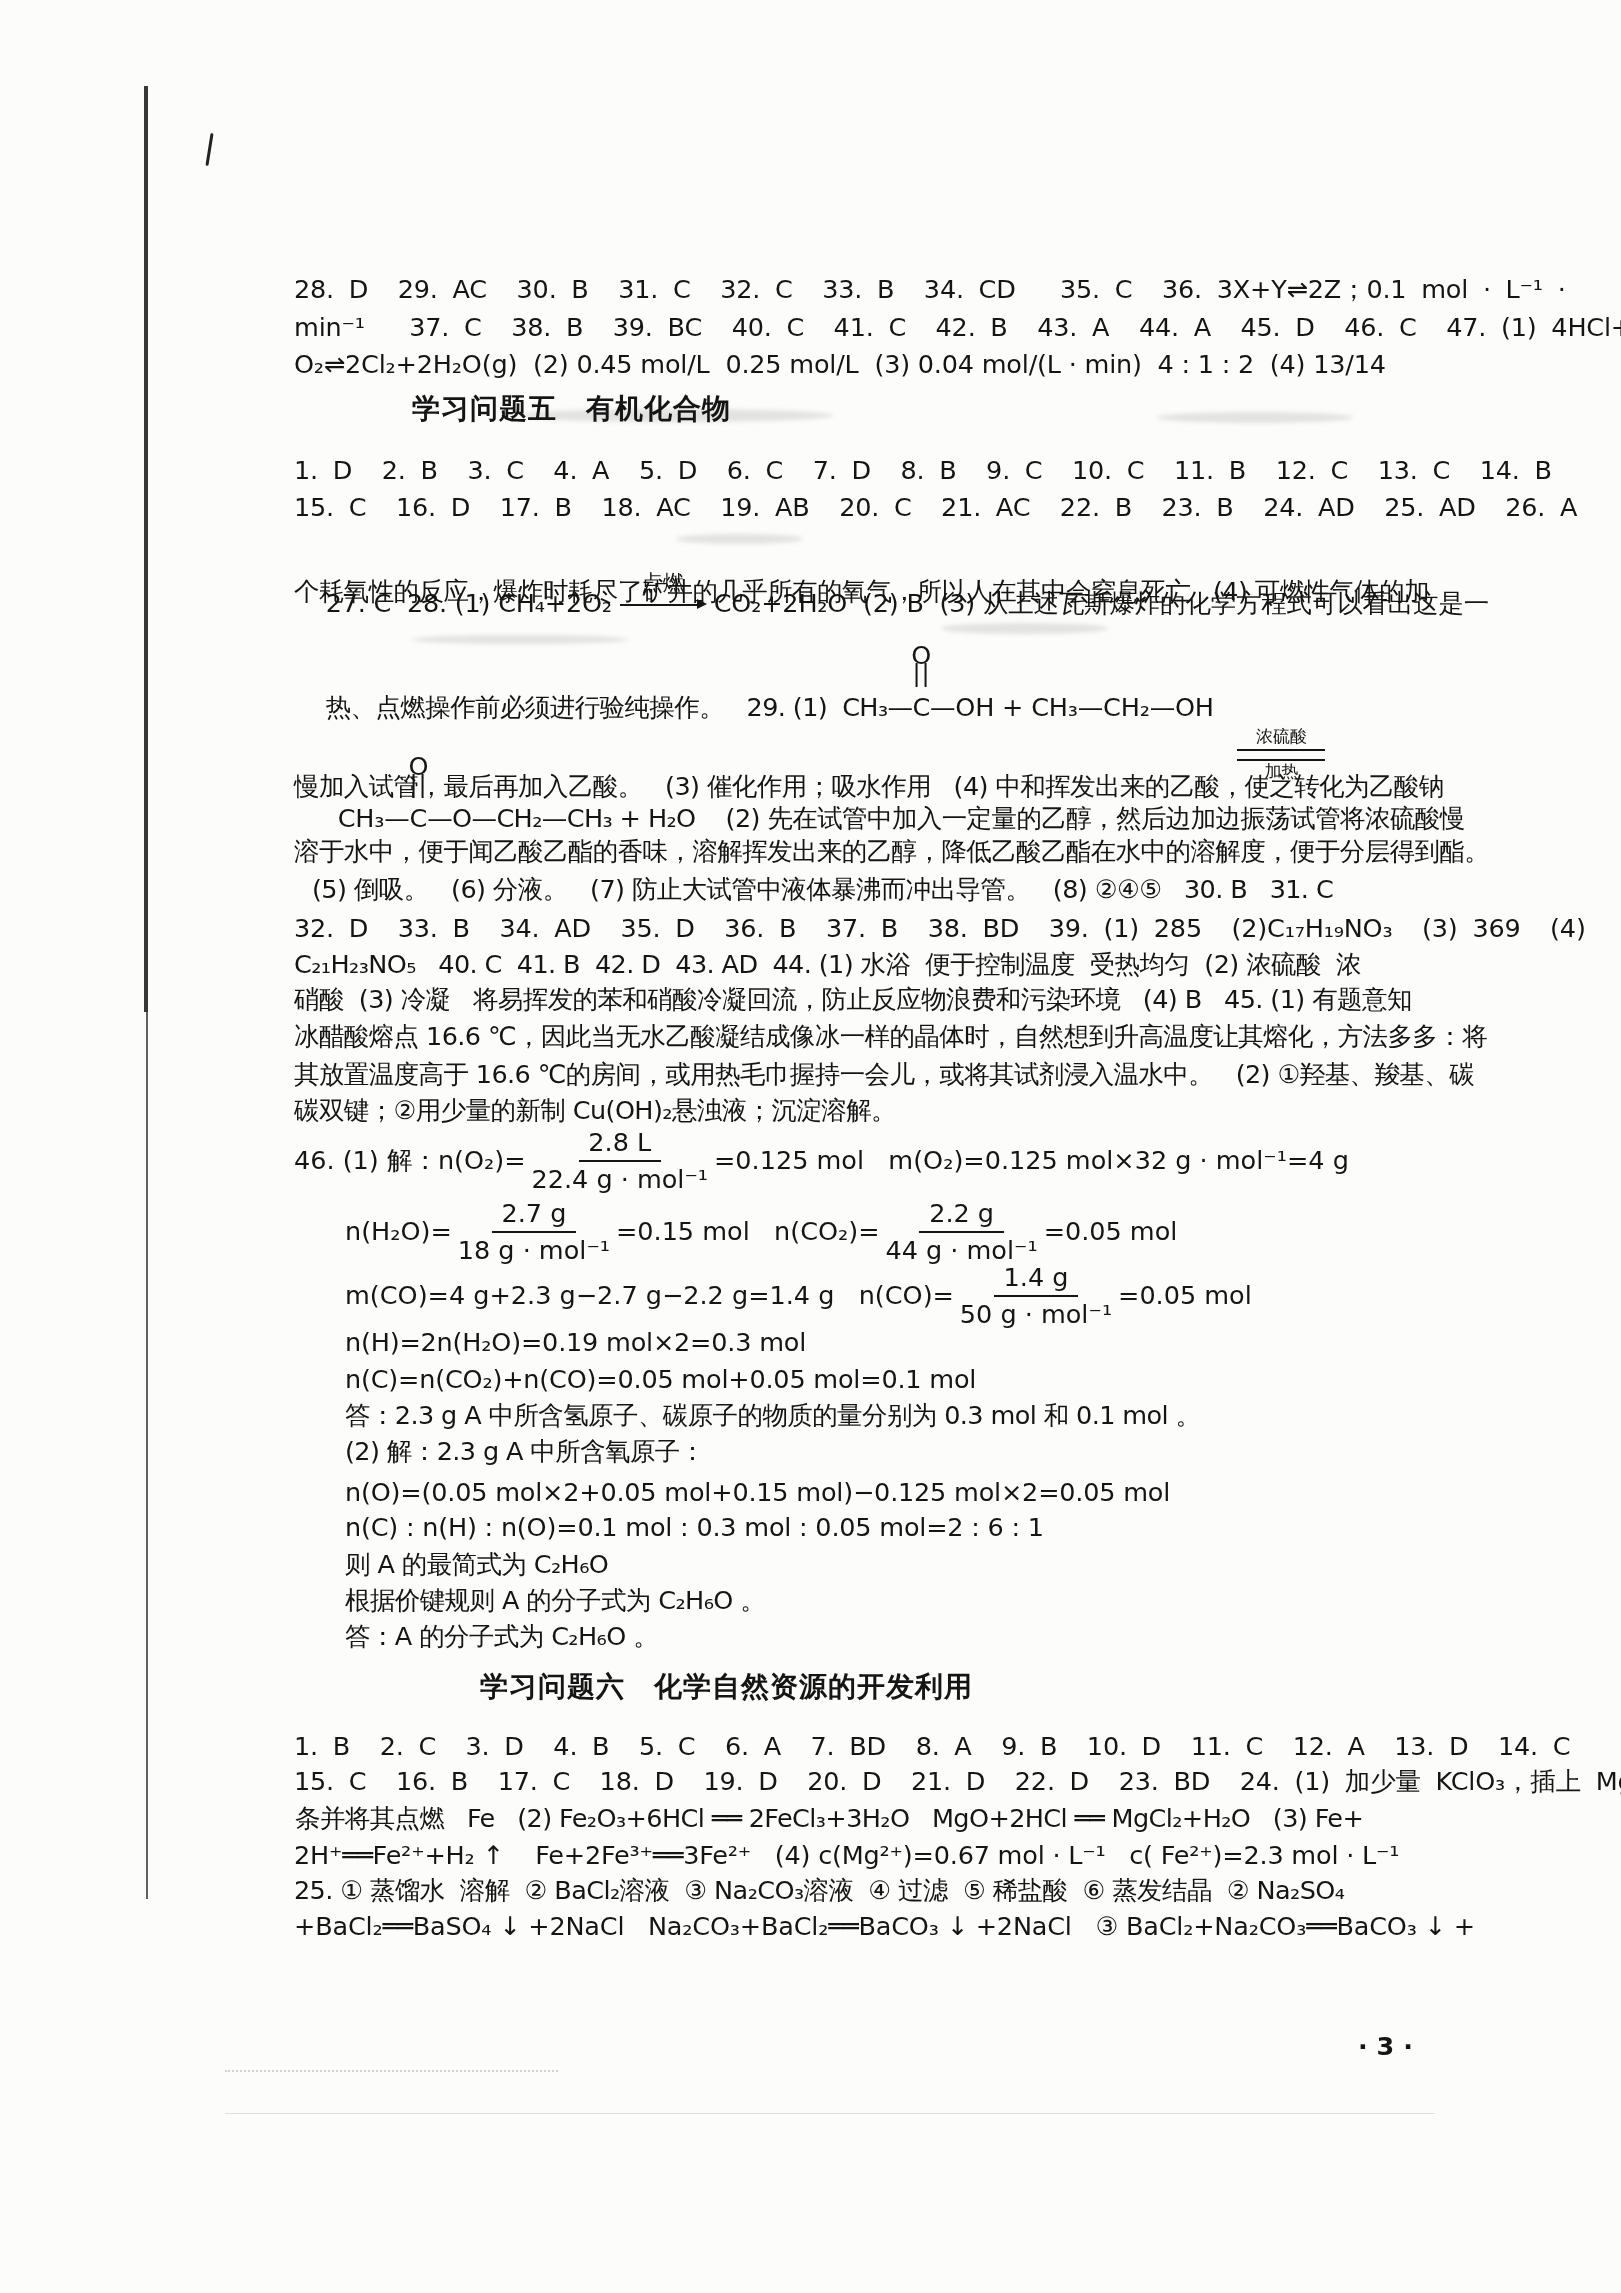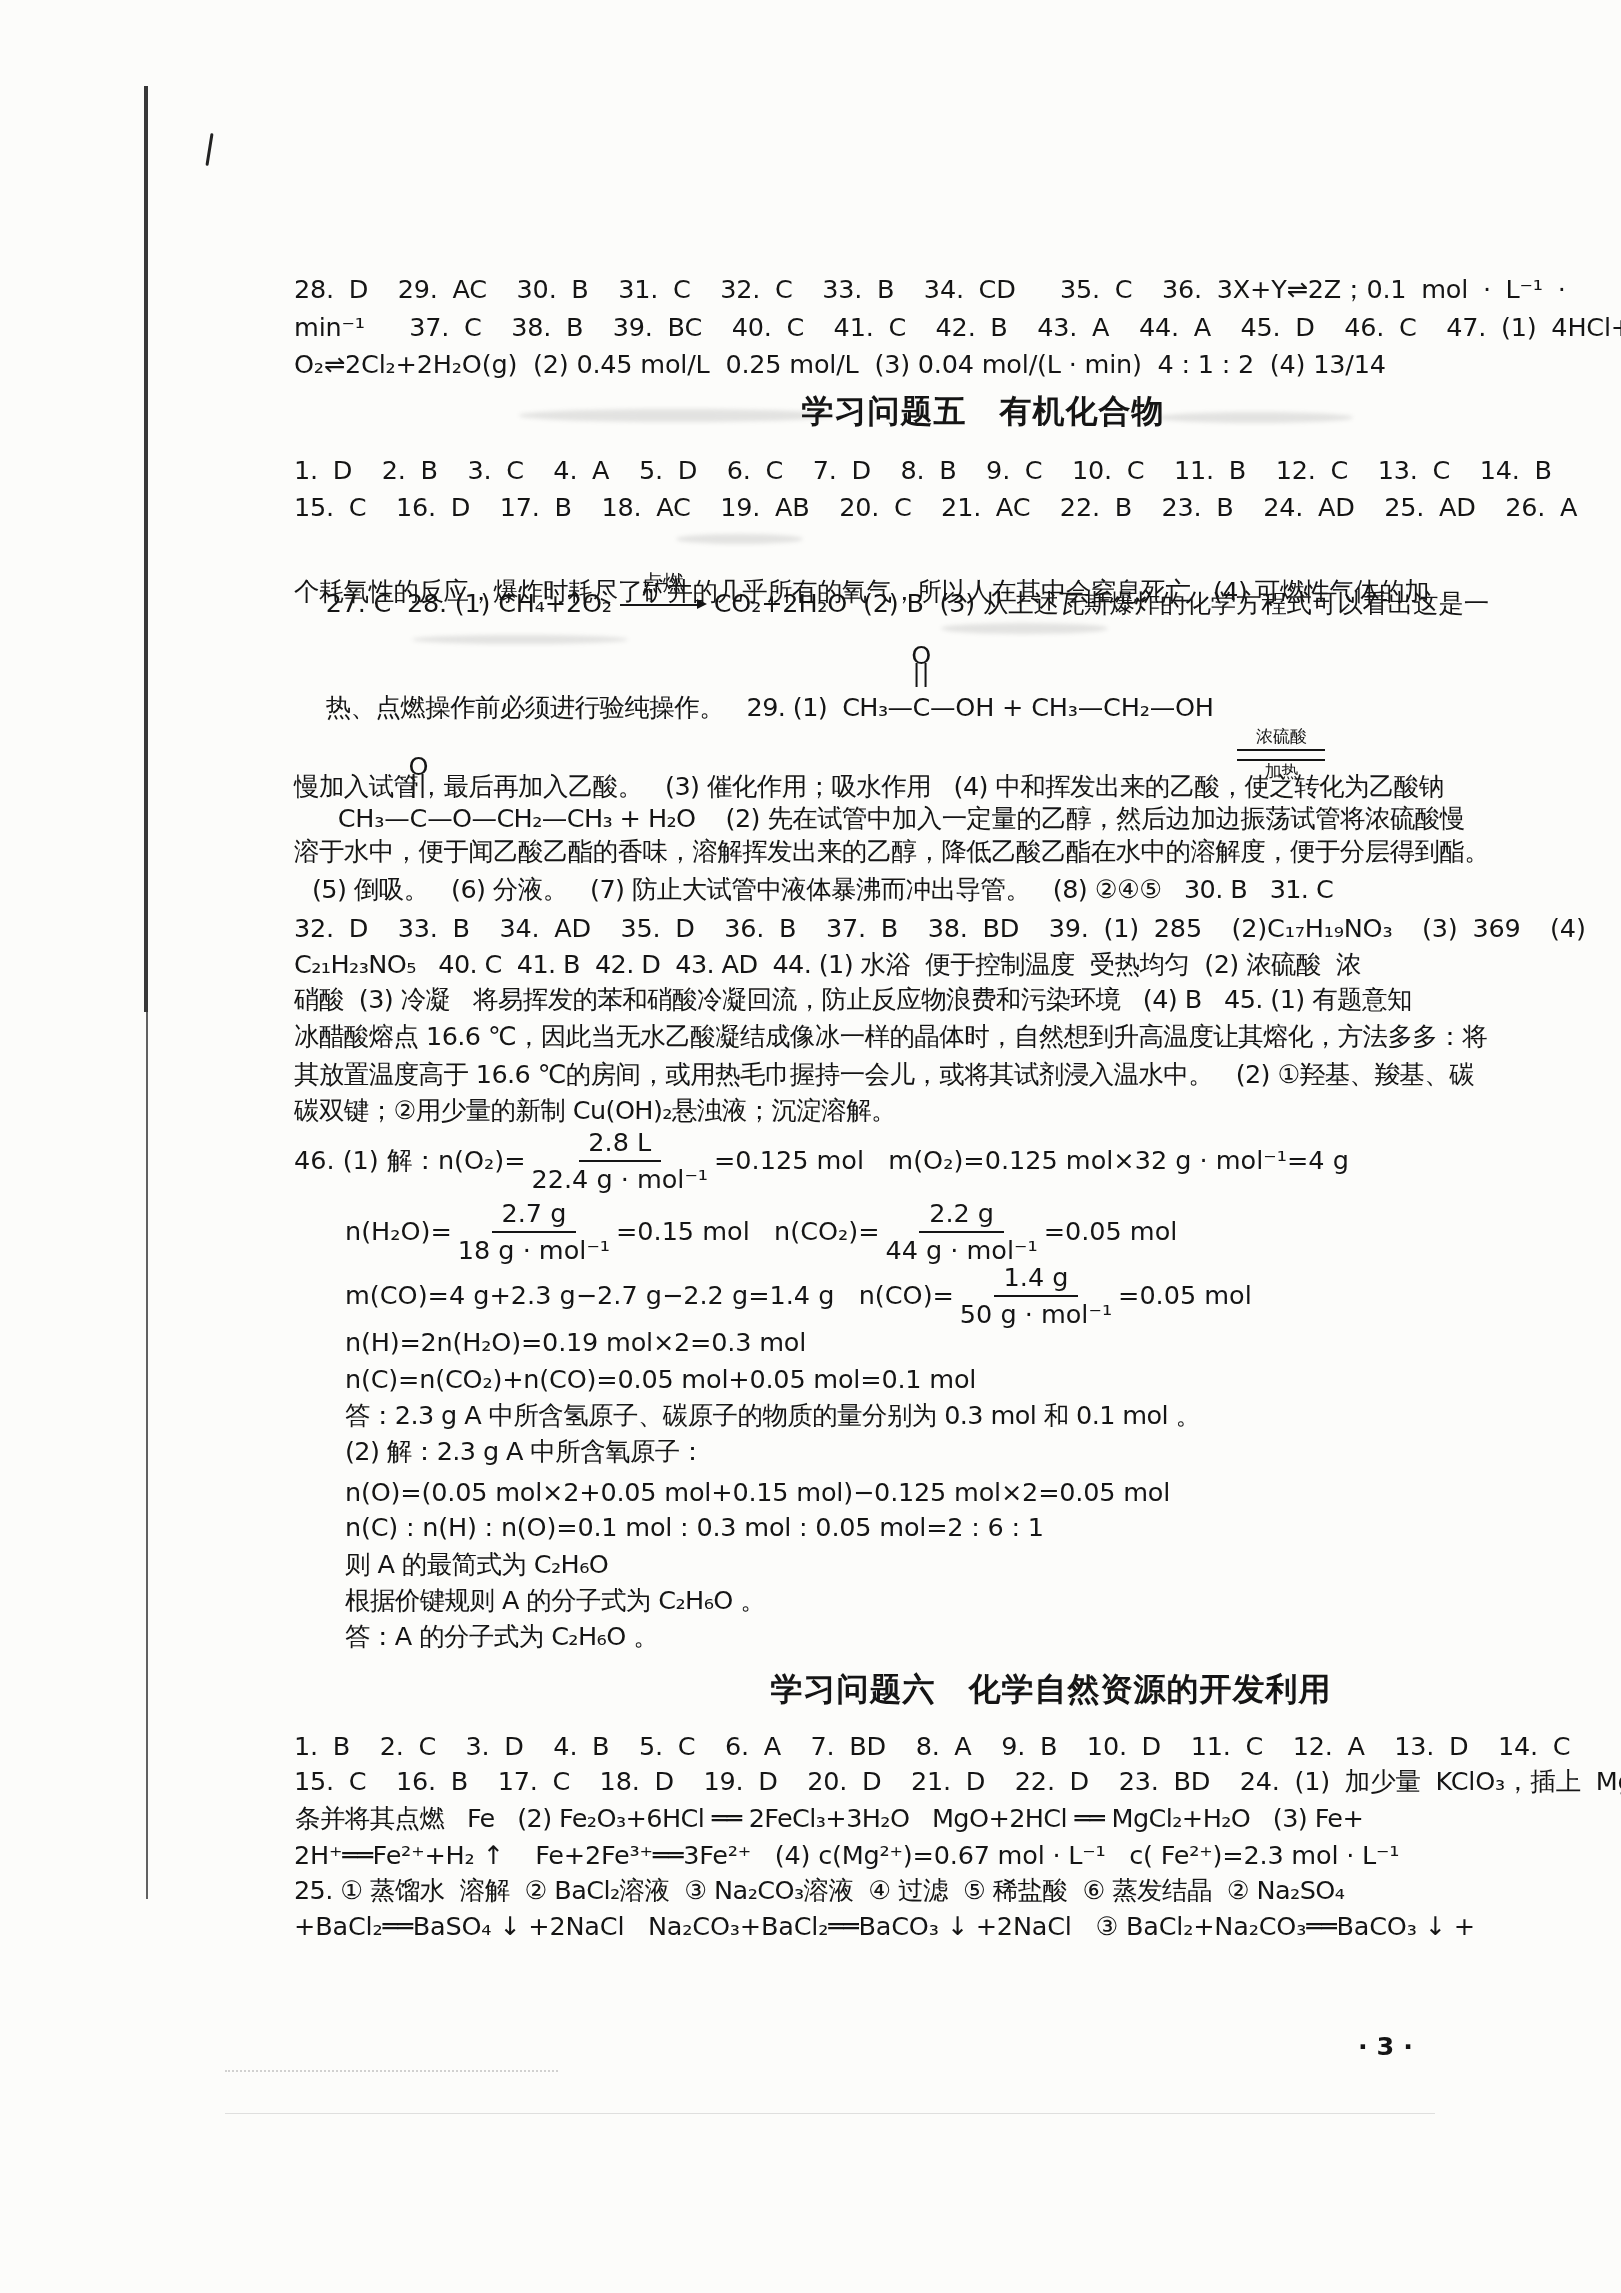--- a/index.html
+++ b/index.html
@@ -16,22 +16,21 @@
     white-space:pre;
     font-size:25.5px;
     line-height:35px;
     letter-spacing:-0.2px;
   }
   .cjk{letter-spacing:-0.6px;}
   .sp{word-spacing:6.9px;}
   .heading{
     position:absolute;
     left:294px;width:1142px;
-    text-align:center;
-    font-size:32px;
+    font-size:28px;
     font-weight:bold;
     letter-spacing:1px;
     white-space:pre;
   }
   
   .frac-line{position:absolute;display:flex;align-items:center;white-space:pre;font-size:25.5px;}
   .frac{display:inline-flex;flex-direction:column;align-items:center;margin:0 5.9px;}
   .fr-num{padding:0 9.8px 2.9px;border-bottom:2px solid #151515;white-space:pre;}
   .fr-den{padding-top:2px;white-space:pre;}
   

